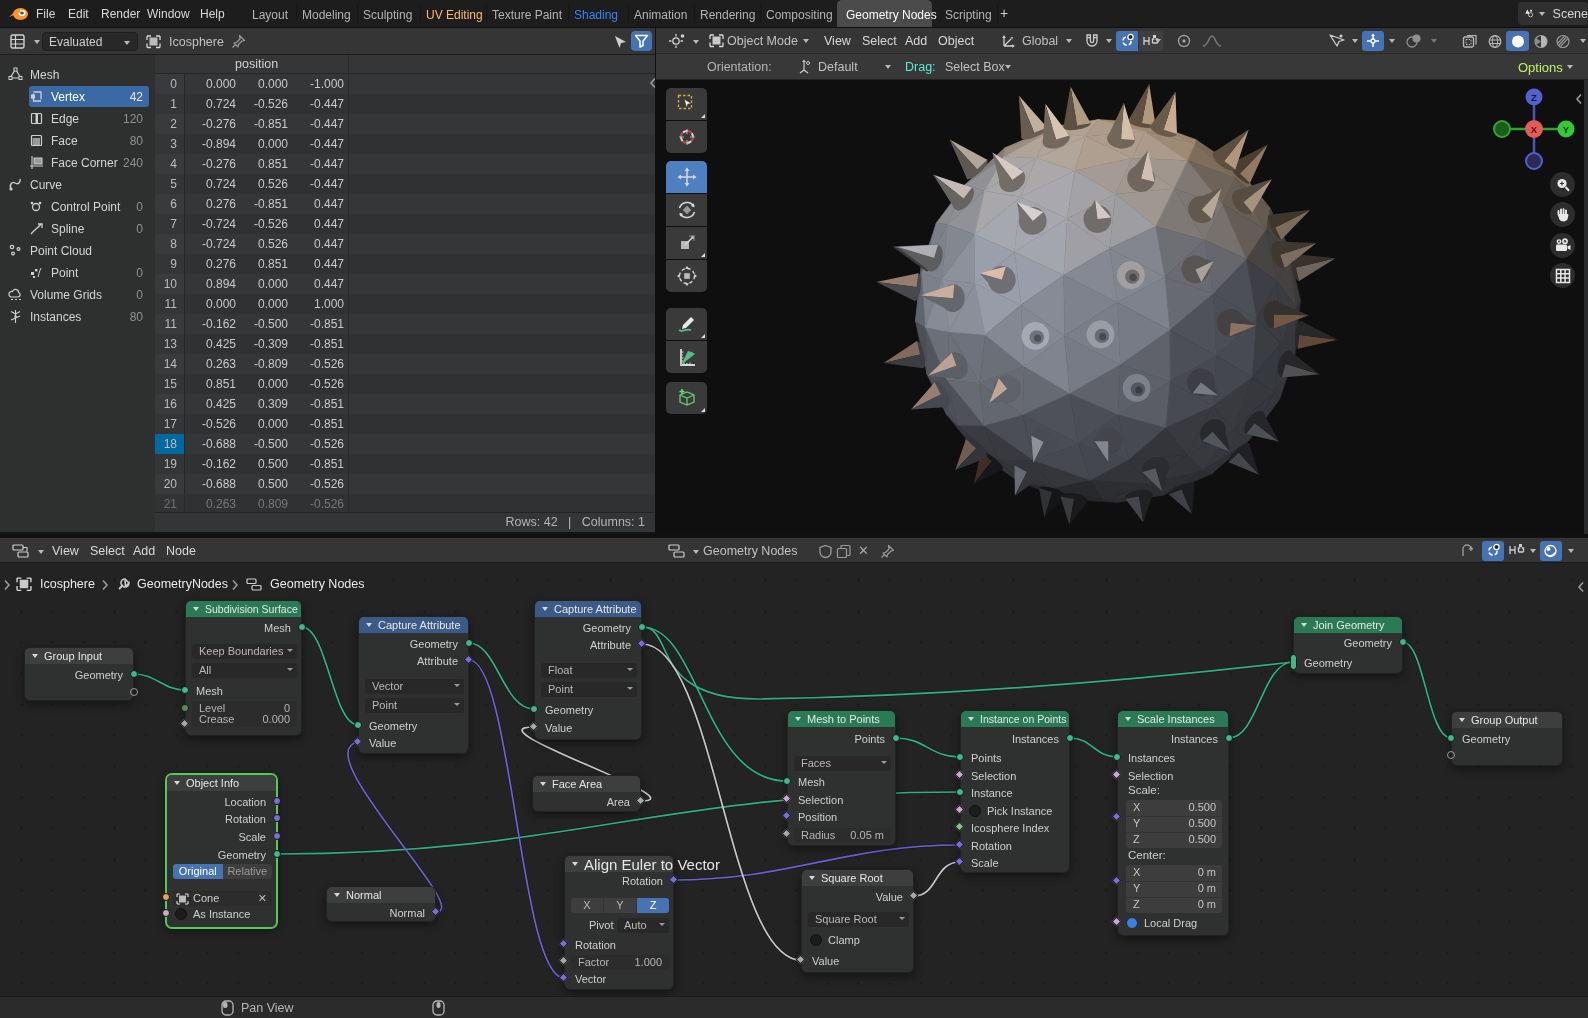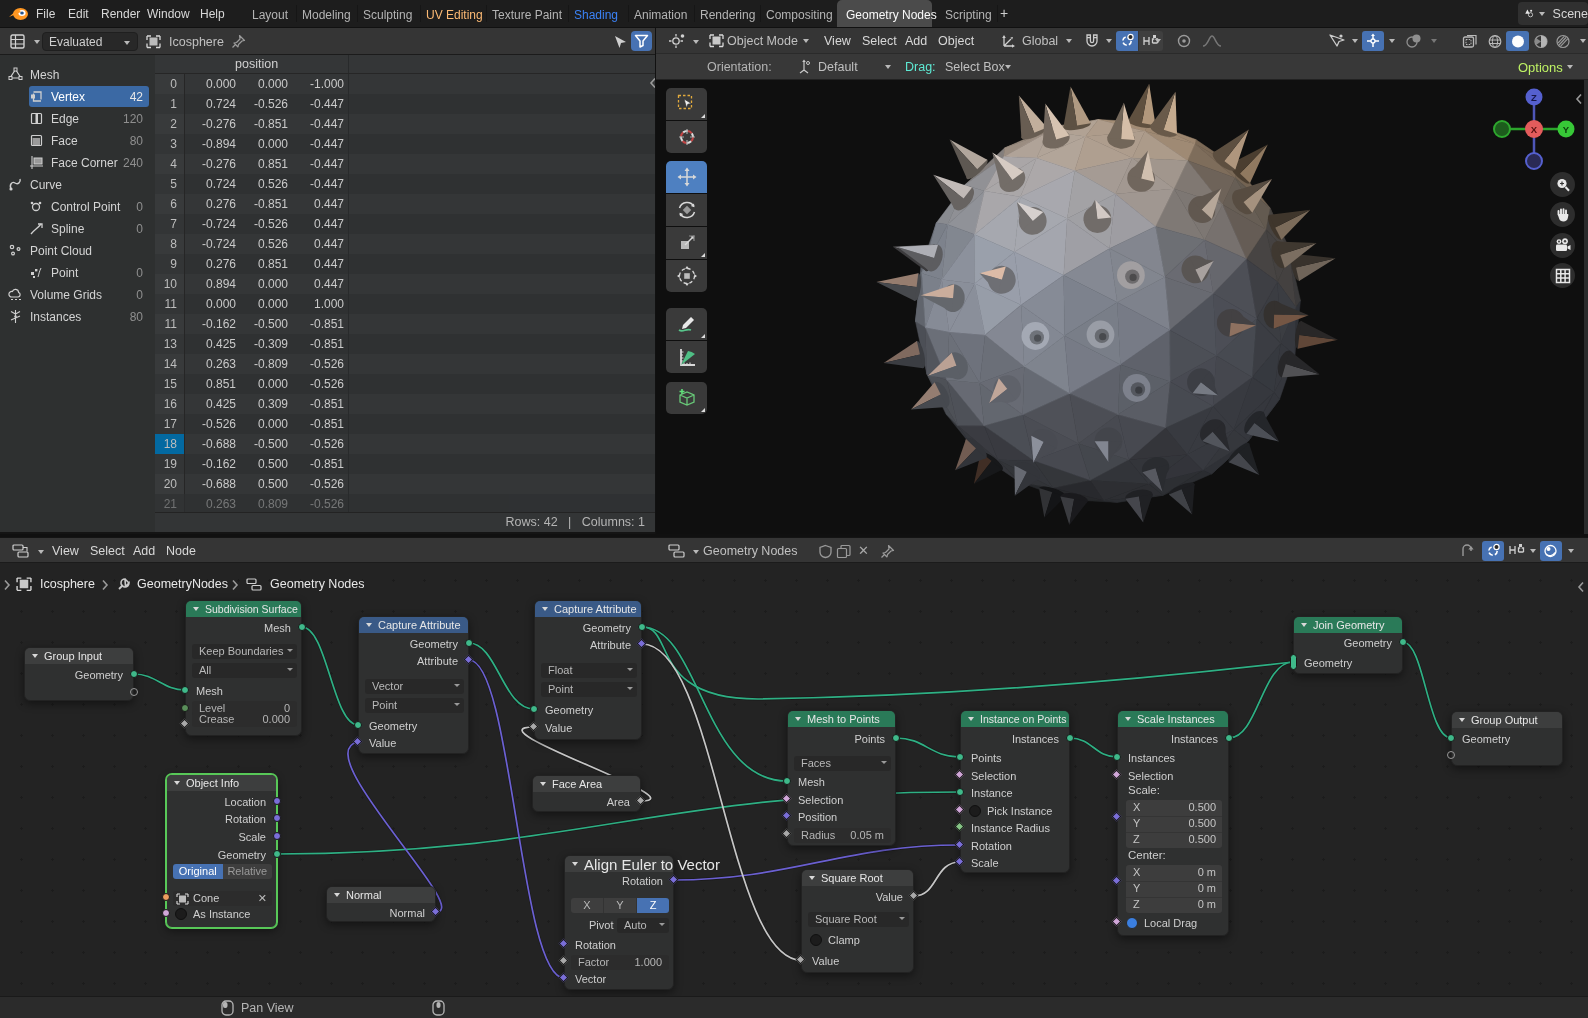--- a/index.html
+++ b/index.html
@@ -1114,21 +1114,21 @@
 <div class="node" style="left:960px;top:147px;width:110px;height:163px;border:1px solid #222;">
         <div class="nh hteal" style="font-size:10.5px"><span class="chev"></span>Instance on Points</div>
 <div class="nrow out" style="top:20px;padding-right:10px">Instances</div>
 <div class="nrow in" style="top:39px">Points</div>
 <div class="nrow in" style="top:57px">Selection</div>
 <div class="nrow in" style="top:74px">Instance</div>
 <div class="ntog" style="top:93px">
           <div class="tc" style="background:#1c1c1c;"></div>
           <span>Pick Instance</span>
         </div>
-<div class="nrow in" style="top:109px">Instance Radius</div>
+<div class="nrow in" style="top:109px">Icosphere Index</div>
 <div class="nrow in" style="top:127px">Rotation</div>
 <div class="nrow in" style="top:144px">Scale</div>
 </div>
 <div class="sock" style="left:1065.5px;top:170.5px;background:#3fb98a"></div>
 <div class="sock" style="left:955.5px;top:189.5px;background:#3fb98a"></div>
 <div class="sdia" style="left:956px;top:208px;background:#d0a6d8"></div>
 <div class="sock" style="left:955.5px;top:224.5px;background:#3fb98a"></div>
 <div class="sdia" style="left:956px;top:243px;background:#d0a6d8"></div>
 <div class="sdia" style="left:956px;top:260px;background:#86c586"></div>
 <div class="sdia" style="left:956px;top:278px;background:#7a6ed8"></div>

